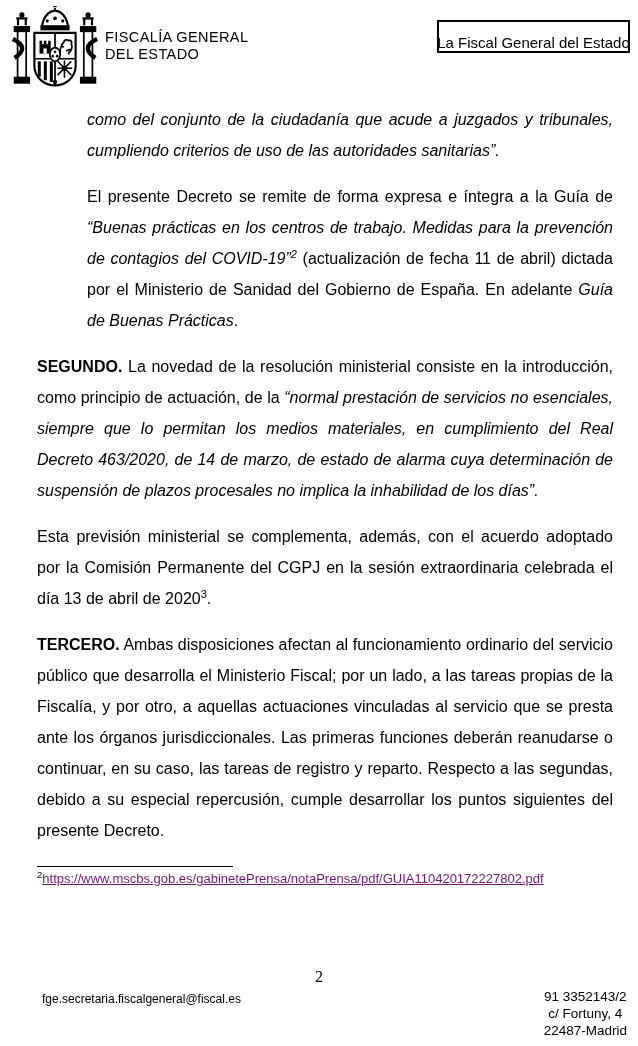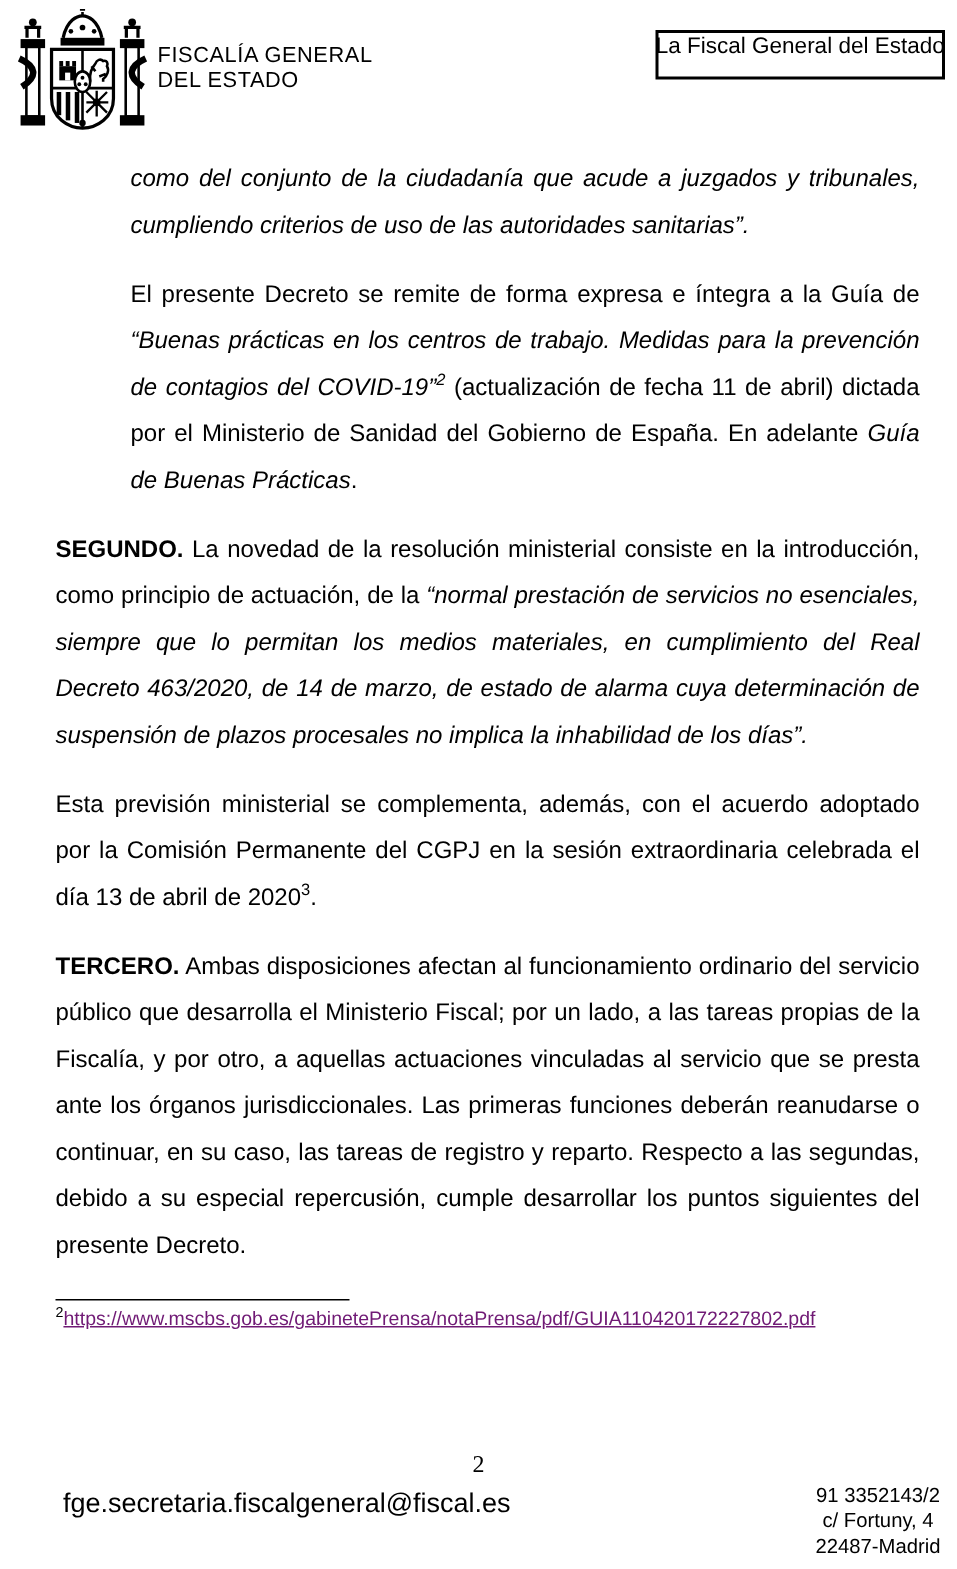--- a/index.html
+++ b/index.html
@@ -13,21 +13,21 @@
   }
   
   #logo{position:absolute;left:12px;top:6px;width:86px;height:90px;}
   #orgname{
     position:absolute;left:105px;top:29px;
     font-size:14.5px;line-height:17px;letter-spacing:.4px;color:#000000;
   }
   #titlebox{
     position:absolute;left:437px;top:20px;width:189px;height:29px;
     border:2px solid #000;
-    display:flex;align-items:flex-start;justify-content:center;
+    display:flex;align-items:flex-end;justify-content:center;
     font-size:15px;white-space:nowrap;
   }
   
   #doc-body{
     position:absolute;left:37px;top:104px;width:576px;
     font-size:16px;line-height:31px;text-align:justify;
   }
   #doc-body p{margin:0 0 15px 0;}
   #doc-body p.indent{margin-left:50px;}
   #doc-body sup{font-size:11px;line-height:0;}
@@ -40,21 +40,21 @@
     position:absolute;left:37px;top:871px;width:576px;
     font-size:13px;line-height:15.5px;text-align:left;
   }
   #footnotes sup{font-size:9.5px;line-height:0;color:#000;}
   #footnotes a{color:#701a75;text-decoration:underline;word-break:normal;overflow-wrap:break-word;}
   
   #page-number{
     position:absolute;left:0;top:968px;width:100%;text-align:center;
     font-family:"Liberation Serif","DejaVu Serif",serif;font-size:16px;
   }
-  #footer-email{position:absolute;left:42px;top:992px;font-size:18px;}
+  #footer-email{position:absolute;left:42px;top:992px;font-size:12px;}
   #footer-address{
     position:absolute;right:11px;top:988px;text-align:center;
     font-size:13.5px;line-height:17px;
   }
 </style>
 </head>
 <body>
 
 <div id="page">
 

